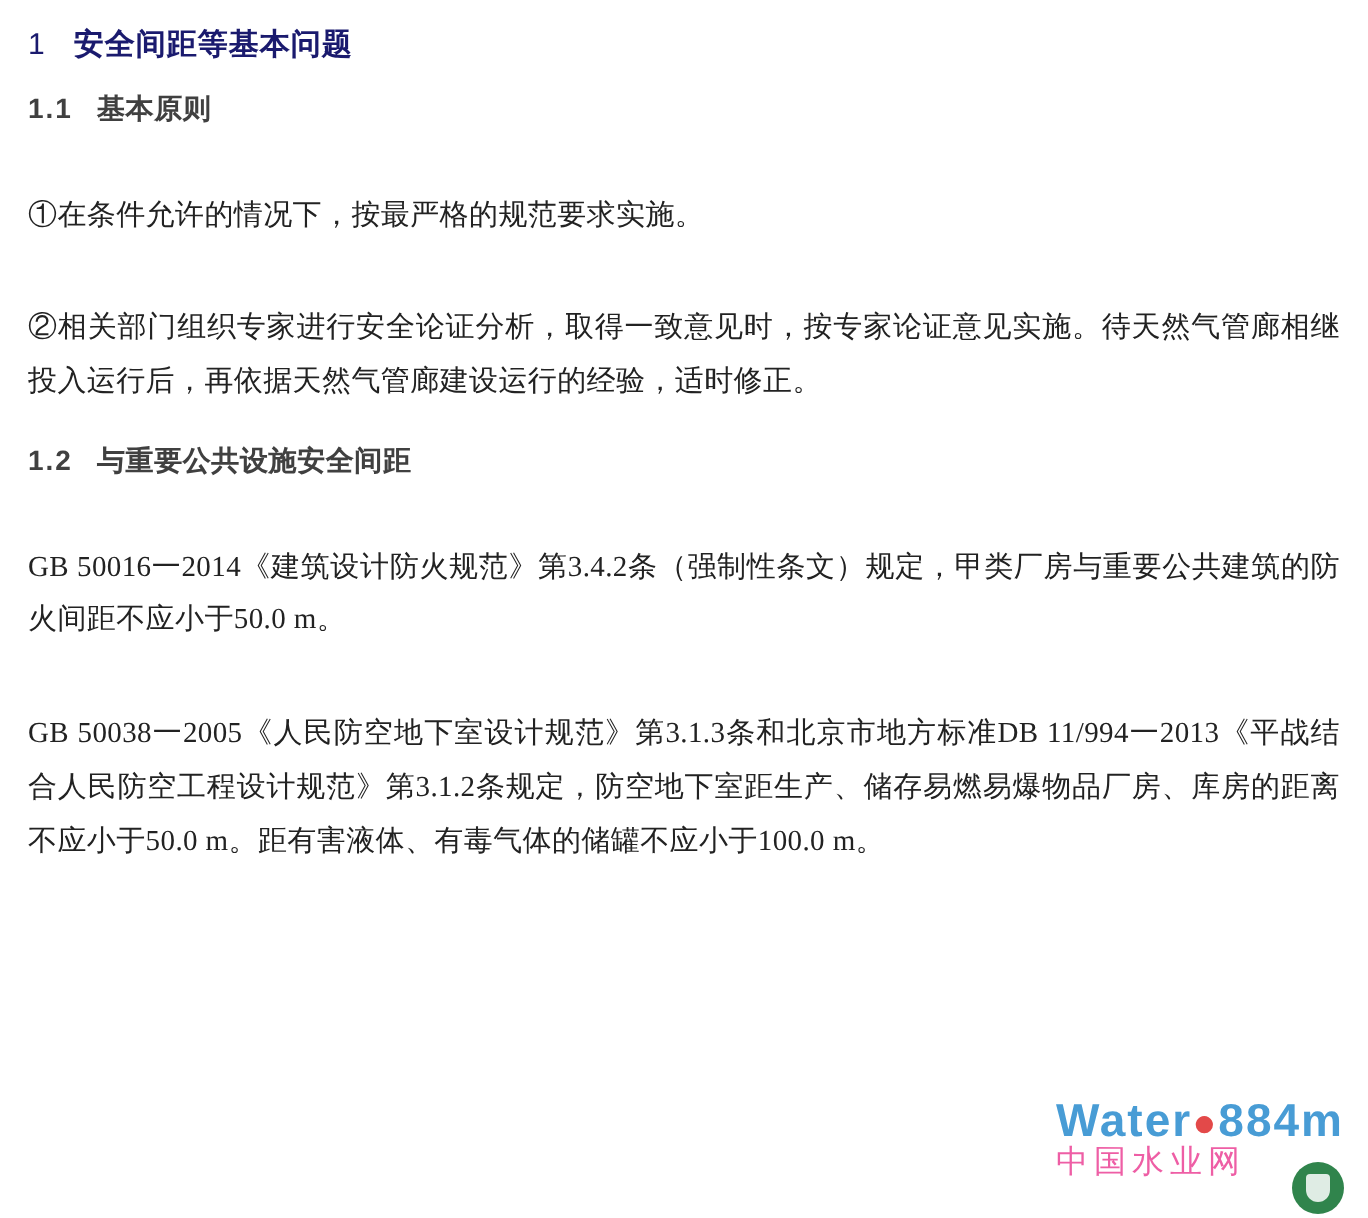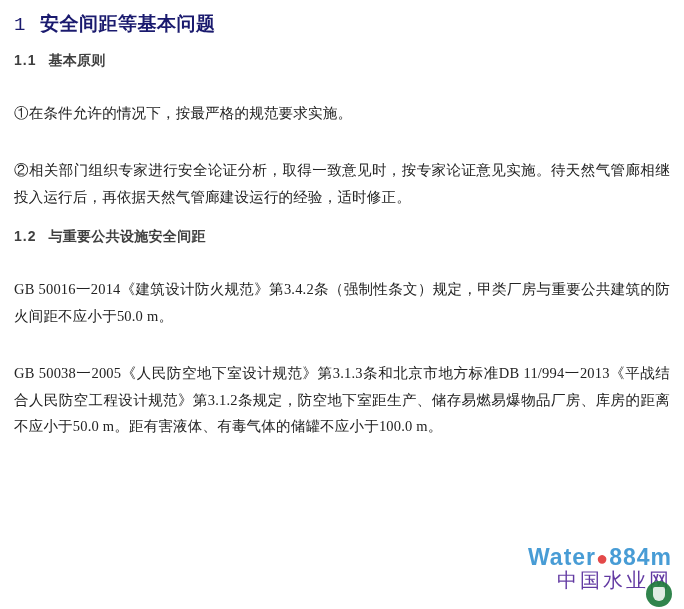--- a/index.html
+++ b/index.html
@@ -16,23 +16,23 @@
     position: relative;
   }
   .page {
     position: relative;
     width: 684px;
     height: 609px;
     box-sizing: border-box;
     padding: 8px 14px 0 14px;
   }
   .h1 {
-    font-family: Liberation Mono, monospace;
+    font-family: Liberation Sans, sans-serif;
     font-weight: bold;
-    font-size: 19px;
+    font-size: 15px;
     color: #1a1a6e;
     letter-spacing: 0.5px;
     margin: 4px 0 0 0;
     line-height: 1.4;
   }
   .h1 .num {
     margin-right: 14px;
     font-weight: normal;
   }
   .h2 {
@@ -92,40 +92,40 @@
     font-family: "Liberation Sans", "DejaVu Sans", sans-serif;
     font-size: 13px;
     color: #4d4d4d;
     white-space: nowrap;
   }
   
   .wm-big {
     position: absolute;
     right: 12px;
     bottom: 18px;
-    text-align: right;
+    text-align: left;
     line-height: 1.05;
     pointer-events: none;
   }
   .wm-big .wm-en {
     font-family: "Liberation Sans", "DejaVu Sans", sans-serif;
     font-size: 23px;
     font-weight: bold;
     color: #2f8fd0;
     letter-spacing: 1px;
     opacity: 0.88;
   }
   .wm-big .wm-en .dot {
     color: #e03030;
     font-size: 20px;
   }
   .wm-big .wm-cn {
     font-family: "Liberation Sans", "DejaVu Sans", sans-serif;
-    font-size: 20px;
-    color: #4c1d95;
+    font-size: 16px;
+    color: #ec4899;
     letter-spacing: 3px;
     opacity: 0.88;
     margin-top: 1px;
   }
 </style>
 </head>
 <body>
 
 <div class="page">
 

